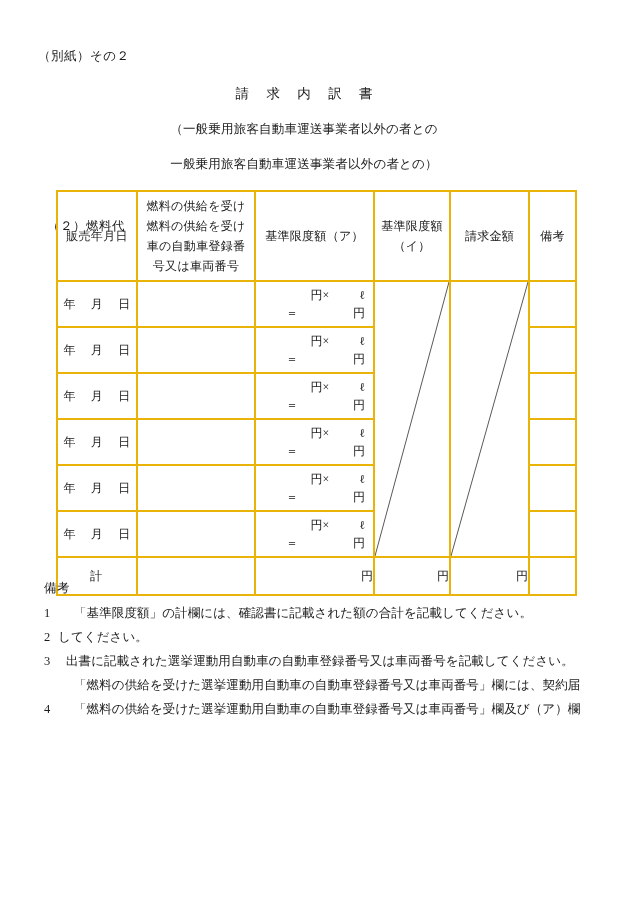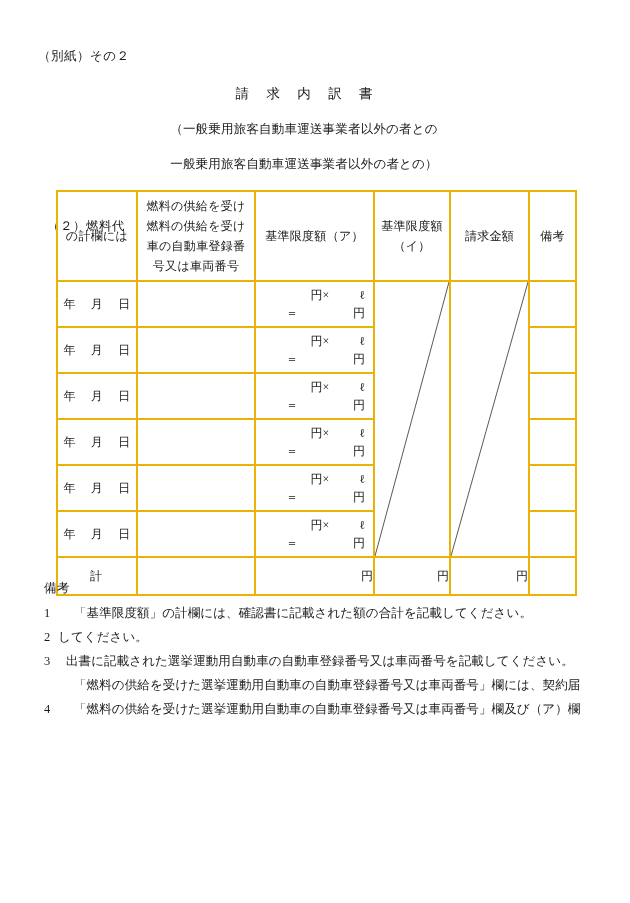--- a/index.html
+++ b/index.html
@@ -227,21 +227,21 @@
         <col class="c-date">
           <col class="c-veh">
           <col class="c-amt">
         <col class="c-limit">
           <col class="c-claim">
           <col class="c-note">
       </colgroup>
       <tbody>
 
         <tr>
-          <td class="hdr">の計欄には</td>
+          <td class="hdr">販売年月日</td>
           <td class="hdr">
             <span class="hdr-veh-txt">燃料の供給を受け</span>
             <span class="hdr-veh-txt">燃料の供給を受け</span>
             <span class="hdr-veh-txt">車の自動車登録番</span>
             <span class="hdr-veh-txt">号又は車両番号</span>
           </td>
           <td class="hdr">基準限度額（ア）</td>
           <td class="hdr">
             <span class="hdr-veh-txt">基準限度額</span>
             <span class="hdr-veh-txt">（イ）</span>

